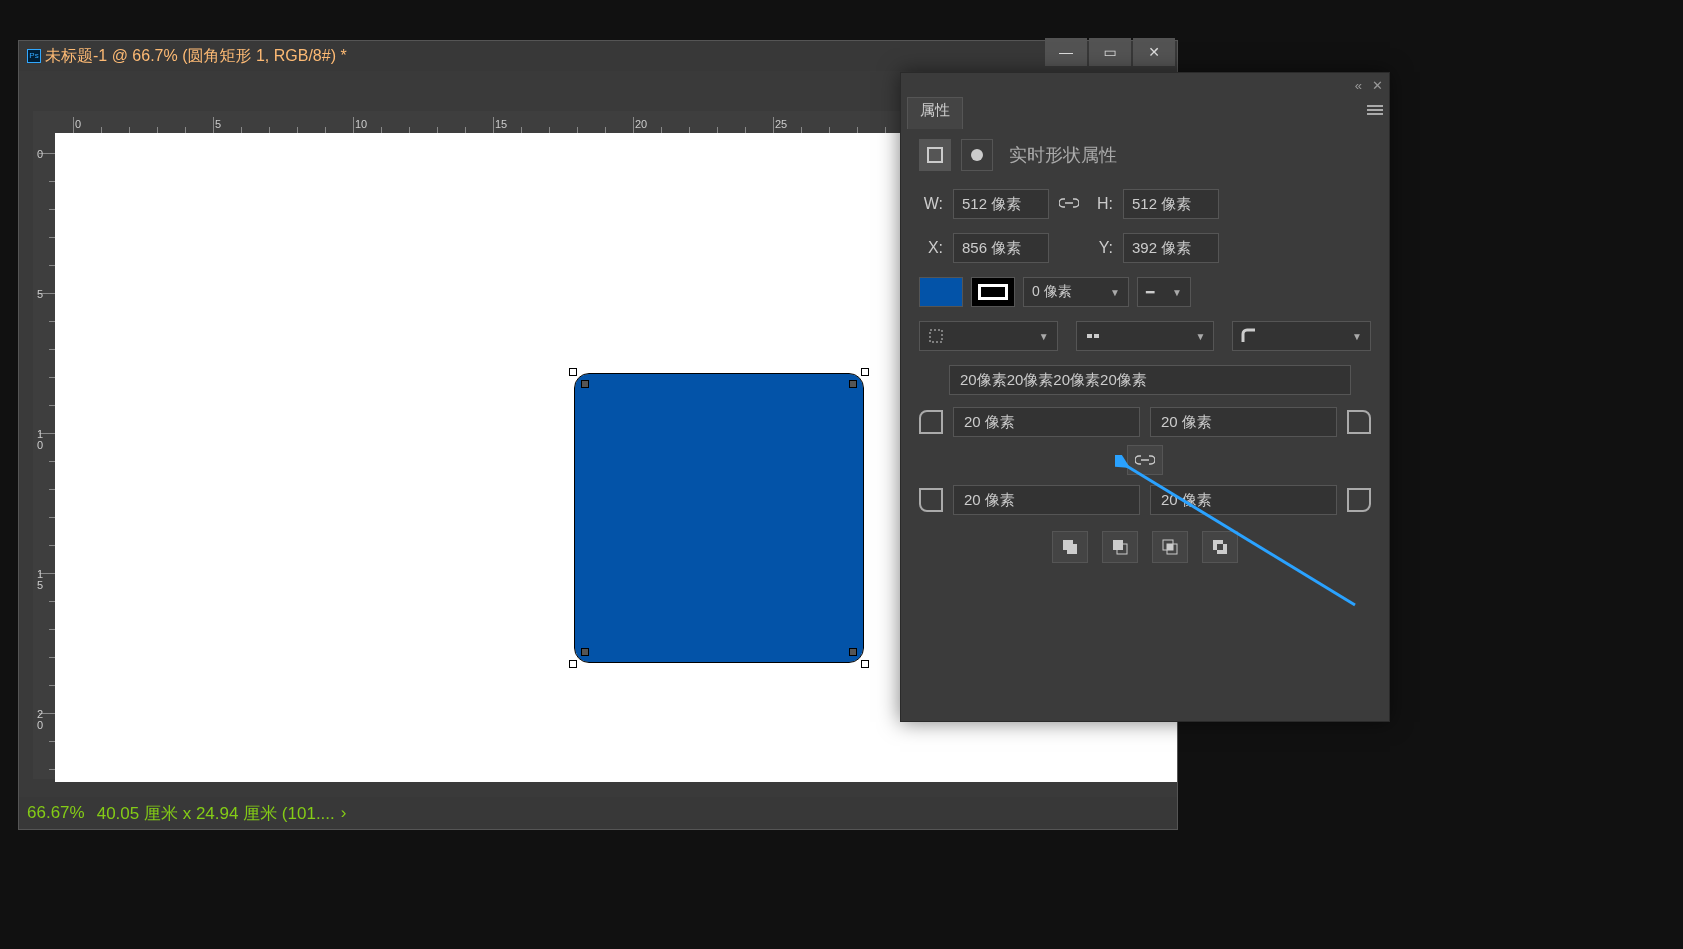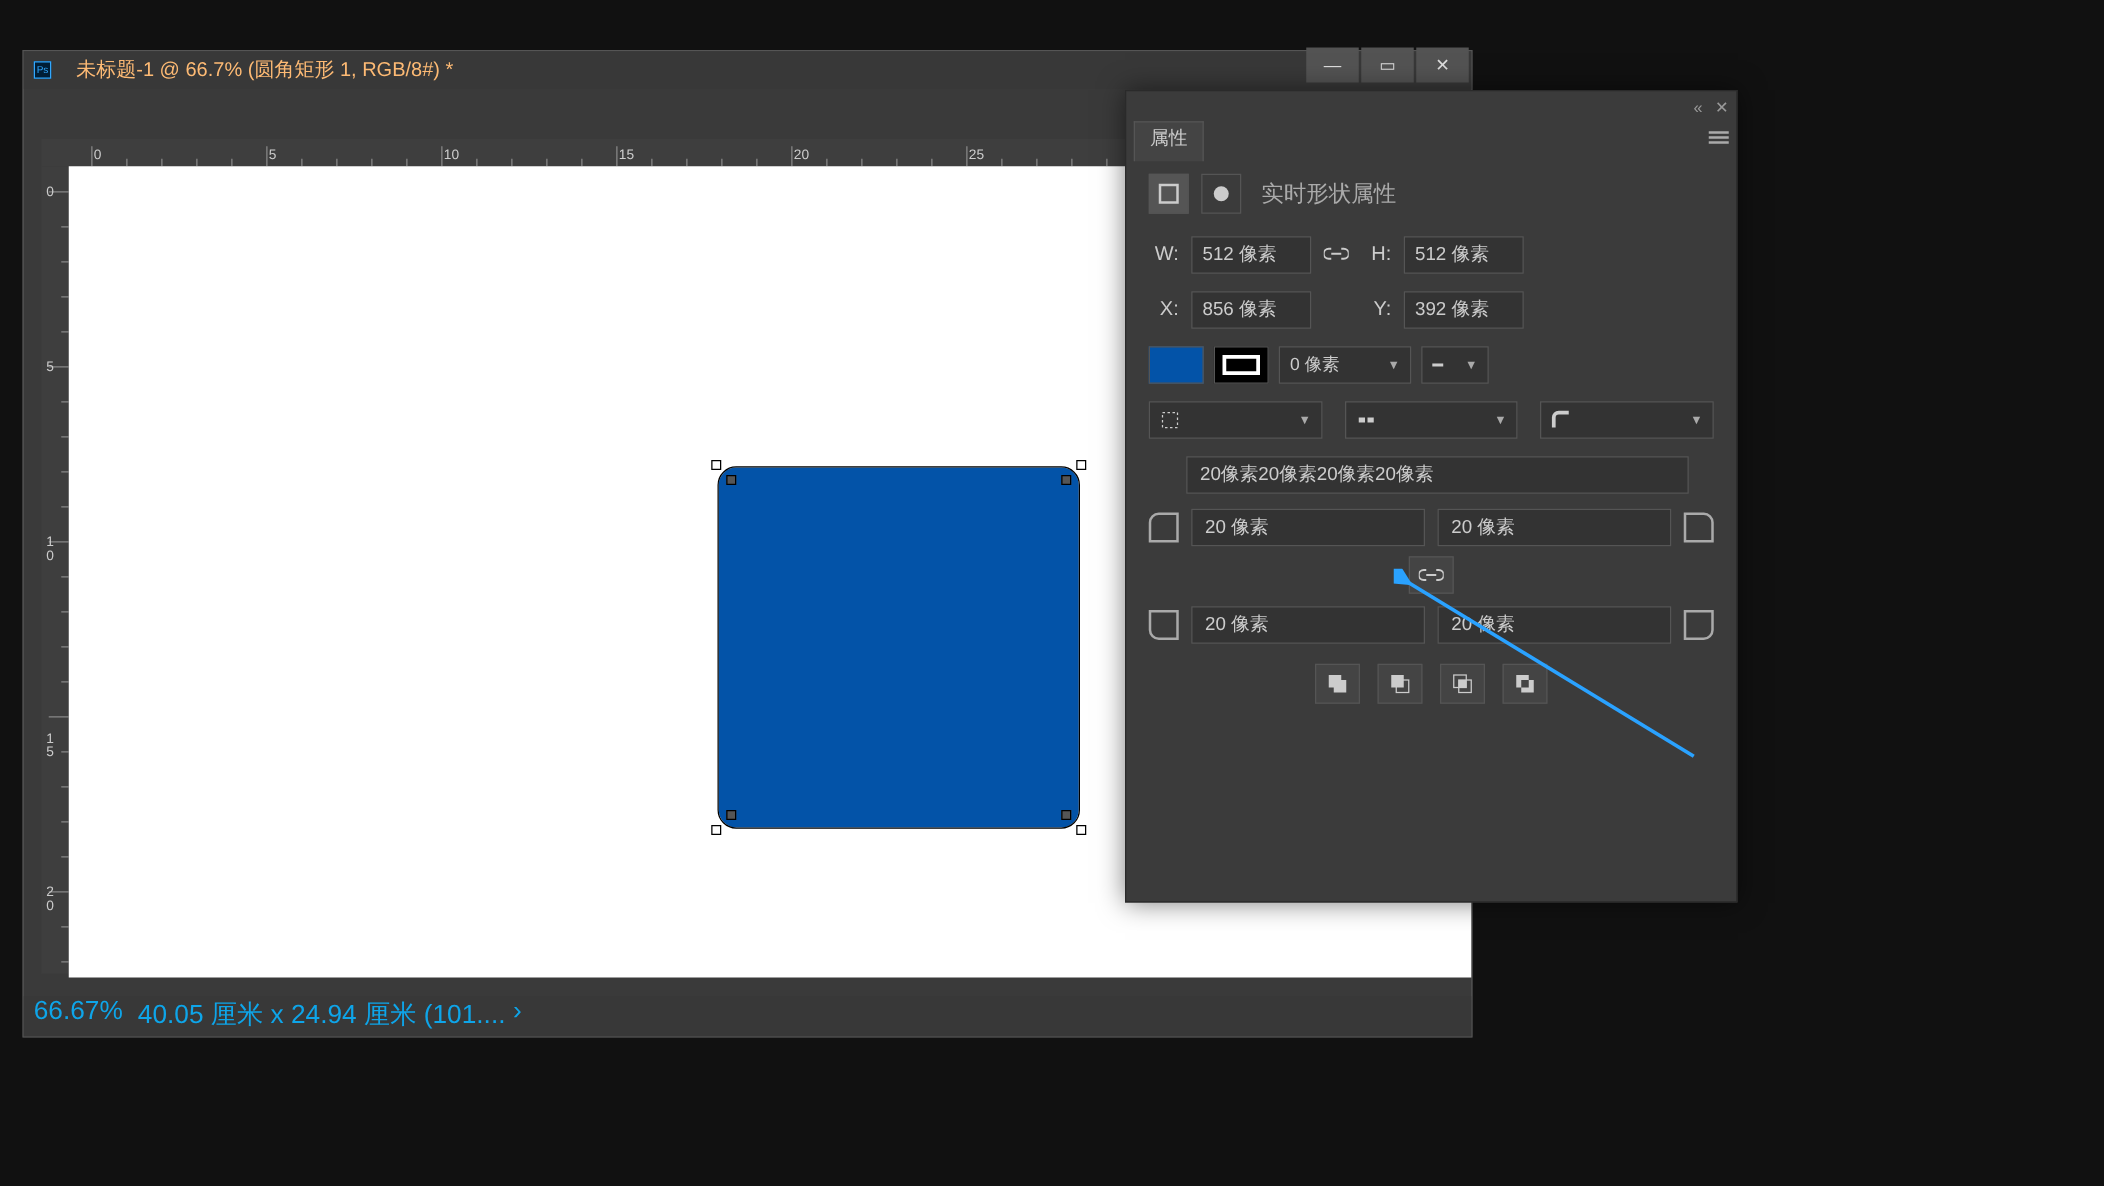--- a/index.html
+++ b/index.html
@@ -1,34 +1,34 @@
 <!DOCTYPE html>
 <html><head>
 <meta charset="utf-8">
 <style>
   *{box-sizing:border-box;margin:0;padding:0;font-family:"Microsoft YaHei",sans-serif;user-select:none}
   body{background:#111;width:1683px;height:949px;overflow:hidden;color:#b8b8b8;font-size:14px}
   .app-window{position:absolute;left:18px;top:40px;width:1160px;height:790px;background:#3a3a3a;border:1px solid #555}
   .title-bar{height:30px;background:#383838;display:flex;align-items:center;padding:0 8px;position:relative}
-  .ps-icon{width:14px;height:14px;background:#001e36;border:1px solid #31a8ff;color:#31a8ff;font-size:8px;line-height:12px;text-align:center;margin-right:20px}
+  .ps-icon{width:14px;height:14px;background:#001e36;border:1px solid #31a8ff;color:#31a8ff;font-size:8px;line-height:12px;text-align:center;margin-right:4px}
   .title-bar-text{font-size:16px;color:#fdba74}
   .win-controls{position:absolute;right:2px;top:-3px;display:flex}
   .win-btn{width:42px;height:28px;background:#535353;margin-left:2px;color:#ddd;text-align:center;line-height:28px;font-size:14px;cursor:pointer}
   .ruler-h{position:absolute;left:14px;top:70px;right:0;height:22px;background:#3e3e3e;display:flex;align-items:flex-end;overflow:hidden}
   .ruler-h .mark{position:absolute;bottom:0;font-size:11px;color:#ccc}
   .ruler-h .mark .num{position:absolute;top:-15px;left:2px}
   .ruler-v{position:absolute;left:14px;top:92px;width:22px;bottom:50px;background:#3e3e3e;overflow:hidden}
   .ruler-v .mark{position:absolute;left:2px;font-size:11px;color:#ccc;line-height:1;text-align:center;width:10px;word-break:break-all}
   .canvas-area{position:absolute;left:36px;top:92px;right:0;bottom:47px;background:#fff;overflow:hidden}
   .blue-rect{position:absolute;left:520px;top:241px;width:288px;height:288px;background:#0353a8;border-radius:14px;outline:1px solid #000}
   .handle{position:absolute;width:8px;height:8px;background:#fff;border:1px solid #000}
   .h-tl{left:-6px;top:-6px}.h-tr{right:-6px;top:-6px}.h-bl{left:-6px;bottom:-6px}.h-br{right:-6px;bottom:-6px}
   .chandle{position:absolute;width:8px;height:8px;background:#555;border:1px solid #000}
   .ch-tl{left:6px;top:6px}.ch-tr{right:6px;top:6px}.ch-bl{left:6px;bottom:6px}.ch-br{right:6px;bottom:6px}
-  .statusbar{position:absolute;left:0;bottom:0;right:0;height:32px;background:#383838;display:flex;align-items:flex-start;padding:0 8px;color:#0ea5e9;font-size:21px}
+  .statusbar{position:absolute;left:0;bottom:0;right:0;height:32px;background:#383838;display:flex;align-items:center;padding:0 8px;color:#84cc16;font-size:17px}
   .statusbar .zoom{margin-right:12px}
   .panel{position:absolute;left:900px;top:72px;width:490px;height:650px;background:#3b3b3b;border:1px solid #2a2a2a;box-shadow:0 0 20px rgba(0,0,0,.5)}
   .panel-top{height:24px;display:flex;align-items:center;justify-content:flex-end;padding:0 6px;color:#999;gap:10px}
   .panel-top .pm{cursor:pointer;font-size:13px}
   .panel-tabs{height:32px;display:flex;padding-left:6px}
   .tab{padding:3px 12px;font-size:15px;color:#ccc;background:#444;border-top:1px solid #555;border-left:1px solid #555;border-right:1px solid #555}
   .p-menu{position:absolute;right:6px;top:30px;cursor:pointer}
   .p-menu div{width:16px;height:2px;background:#aaa;margin:2px 0}
   .panel-body{padding:10px 18px}
   .p-header{display:flex;align-items:center;gap:10px;margin-bottom:18px}
@@ -155,21 +155,21 @@
         <div class="tick-v" style="top: 244px;"></div>
         <div class="tick-v" style="top: 272px;"></div>
         <div class="tick-v major" style="top: 300px;"></div>
         <div class="mark" style="top: 296px;">1
 0</div>
         <div class="tick-v" style="top: 328px;"></div>
         <div class="tick-v" style="top: 356px;"></div>
         <div class="tick-v" style="top: 384px;"></div>
         <div class="tick-v" style="top: 412px;"></div>
         <div class="tick-v major" style="top: 440px;"></div>
-        <div class="mark" style="top: 453px;">1
+        <div class="mark" style="top: 436px;">1
 5</div>
         <div class="tick-v" style="top: 468px;"></div>
         <div class="tick-v" style="top: 496px;"></div>
         <div class="tick-v" style="top: 524px;"></div>
         <div class="tick-v" style="top: 552px;"></div>
         <div class="tick-v major" style="top: 580px;"></div>
         <div class="mark" style="top: 576px;">2
 0</div>
         <div class="tick-v" style="top: 608px;"></div>
         <div class="tick-v" style="top: 636px;"></div>

